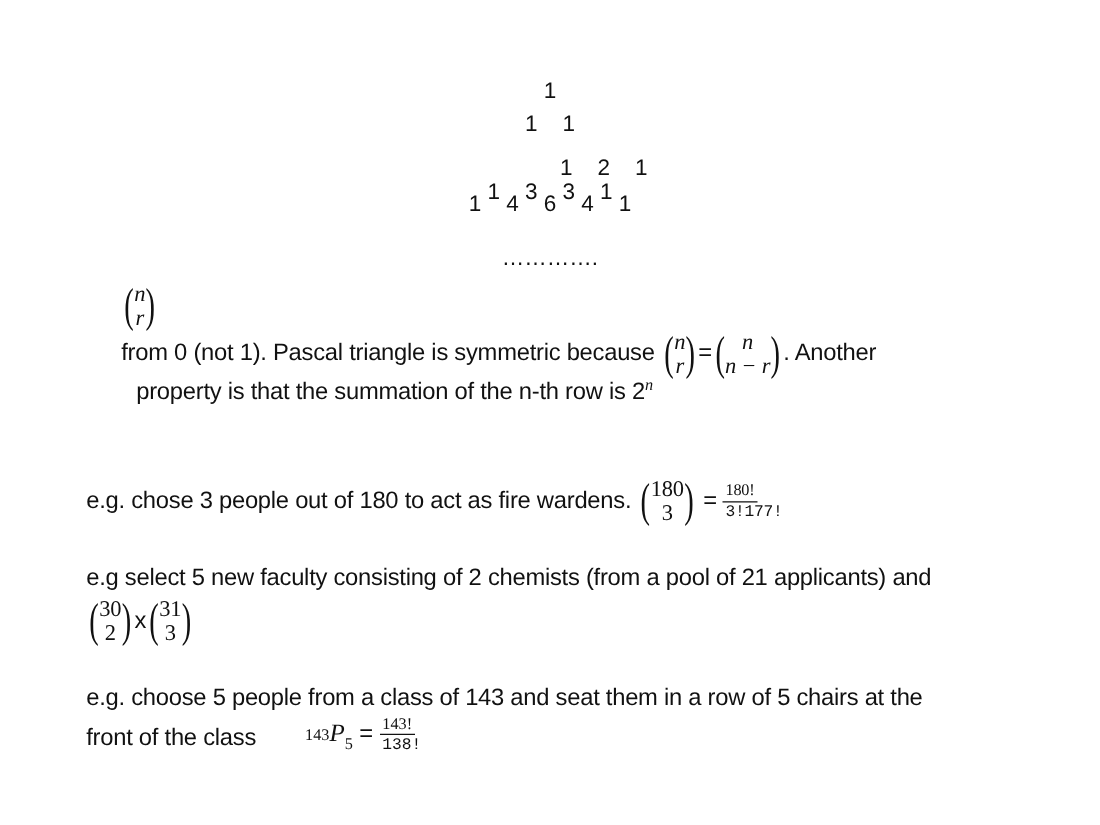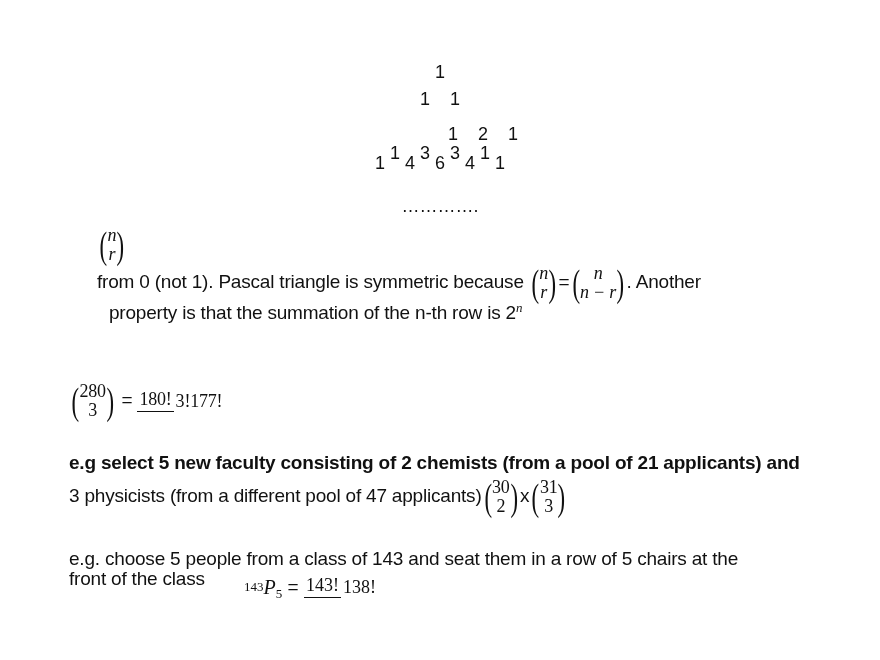--- a/index.html
+++ b/index.html
@@ -6,23 +6,23 @@
   body { width: 880px; height: 660px; position: relative; overflow: hidden;
          font-family: "Liberation Sans", sans-serif; color: #111; }
   .abs { position: absolute; white-space: nowrap; }
   .txt { font-size: 19px; letter-spacing: -0.2px; }
   .tri-row { position: absolute; left: 0; width: 880px; text-align: center; font-size: 18px; }
   .tri-row span { display: inline-block; width: 30px; text-align: center; }
   .math { font-family: "Liberation Serif", serif; font-style: italic; }
   .binom { display: inline-flex; align-items: center; vertical-align: middle; font-family: "Liberation Serif", serif; }
   .binom .paren { font-size: 38px; font-style: normal; line-height: 1; transform: scaleX(0.6); display: inline-block; }
   .binom .stack { display: inline-flex; flex-direction: column; align-items: center; line-height: 1.05; font-size: 18px; margin: 0 -2px; }
-  .frac { display: inline-flex; flex-direction: row; align-items: flex-end; vertical-align: middle; font-family: "Liberation Serif", serif; font-size: 18px; line-height: 1.1; }
+  .frac { display: inline-flex; flex-direction: column; align-items: flex-start; vertical-align: middle; font-family: "Liberation Serif", serif; font-size: 13px; line-height: 1.1; }
   .frac .num { border-bottom: 1px solid #111; padding: 0 2px 1px 2px; }
-  .frac .den { padding: 1px 2px 0 2px; }
+  .frac .den { padding: 1px 2px 0 2px; font-family: Liberation Mono, monospace; }
   sup { font-family: "Liberation Serif", serif; font-style: italic; font-size: 13px; }
 </style>
 </head>
 <body>
 
 <div>
   <div class="tri-row" style="top:62px;">
     <span>1</span>
   </div>
   <div class="tri-row" style="top:89px;">
@@ -65,54 +65,54 @@
         <i>n − r</i>
       </span>
       <span class="paren">)</span>
     </span><span>. Another</span>
 </div>
 <div class="abs txt" style="left:97px; top:300px;margin-left:12px;">
   <span>property is that the summation of the n-th row is 2</span><sup>n</sup>
 </div>
 
 <div class="abs txt" style="left:69px; top:382px;">
-  <span class="binom">
+  <span>e.g.  chose 3 people out of 180 to act as fire wardens. </span><span class="binom">
       <span class="paren">(</span>
       <span class="stack">
-        <span>280</span>
+        <span>180</span>
         <span>3</span>
       </span>
       <span class="paren">)</span>
     </span><span> = </span><span class="frac">
       <span class="num">180!</span>
       <span class="den">3!177!</span>
     </span>
 </div>
 
-<div class="abs txt" style="left:69px; top:452px;font-weight:bold;">e.g select 5 new faculty consisting of 2 chemists (from a pool of 21 applicants) and</div>
+<div class="abs txt" style="left:69px; top:452px;">e.g select 5 new faculty consisting of 2 chemists (from a pool of 21 applicants) and</div>
 <div class="abs txt" style="left:69px; top:478px;">
-  <span>3 physicists (from a different pool of 47 applicants)</span><span class="binom">
+  <span class="binom">
       <span class="paren">(</span>
       <span class="stack">
         <span>30</span>
         <span>2</span>
       </span>
       <span class="paren">)</span>
     </span><span>x</span><span class="binom">
       <span class="paren">(</span>
       <span class="stack">
         <span>31</span>
         <span>3</span>
       </span>
       <span class="paren">)</span>
     </span>
 </div>
 
 <div class="abs txt" style="left:69px; top:548px;">e.g. choose 5 people from a class of 143 and seat them in a row of 5 chairs at the</div>
-<div class="abs txt" style="left:69px; top:568px;">
+<div class="abs txt" style="left:69px; top:580px;">
   <span>front of the class</span>
 </div>
 <div class="abs" style="left:244px; top:572px; font-size:19px; display:flex; align-items:center;">
   <span style="font-family:'Liberation Serif',serif; font-size:13px; ">143</span>
     <i class="math" style="font-size:20px;">P</i>
     <span style="font-family:'Liberation Serif',serif; font-size:13px; margin-top:14px;">5</span>
     <span style="white-space:pre;"> = </span>
     <span class="frac">
       <span class="num">143!</span>
       <span class="den">138!</span>

